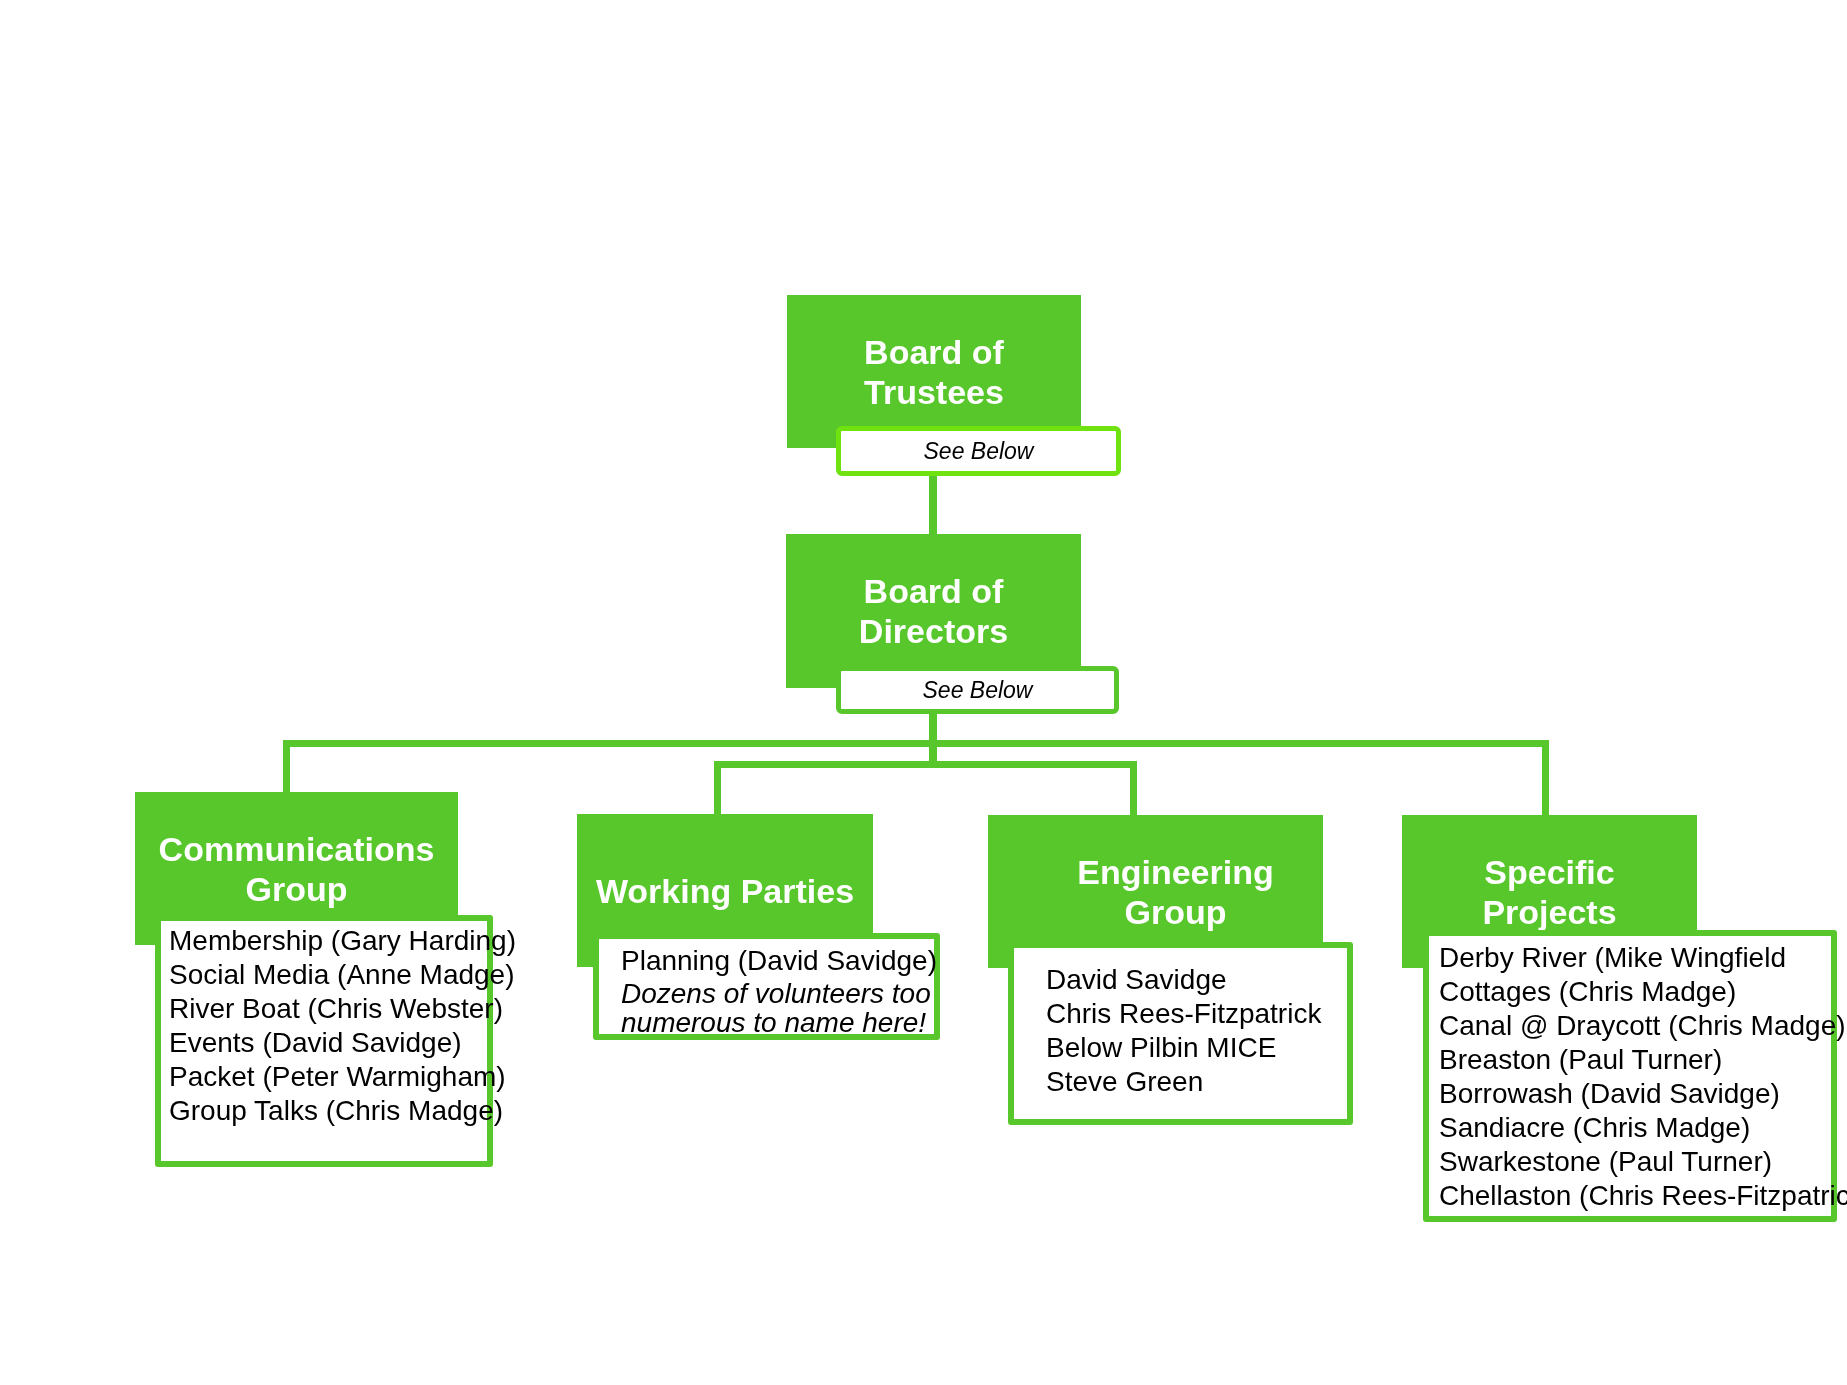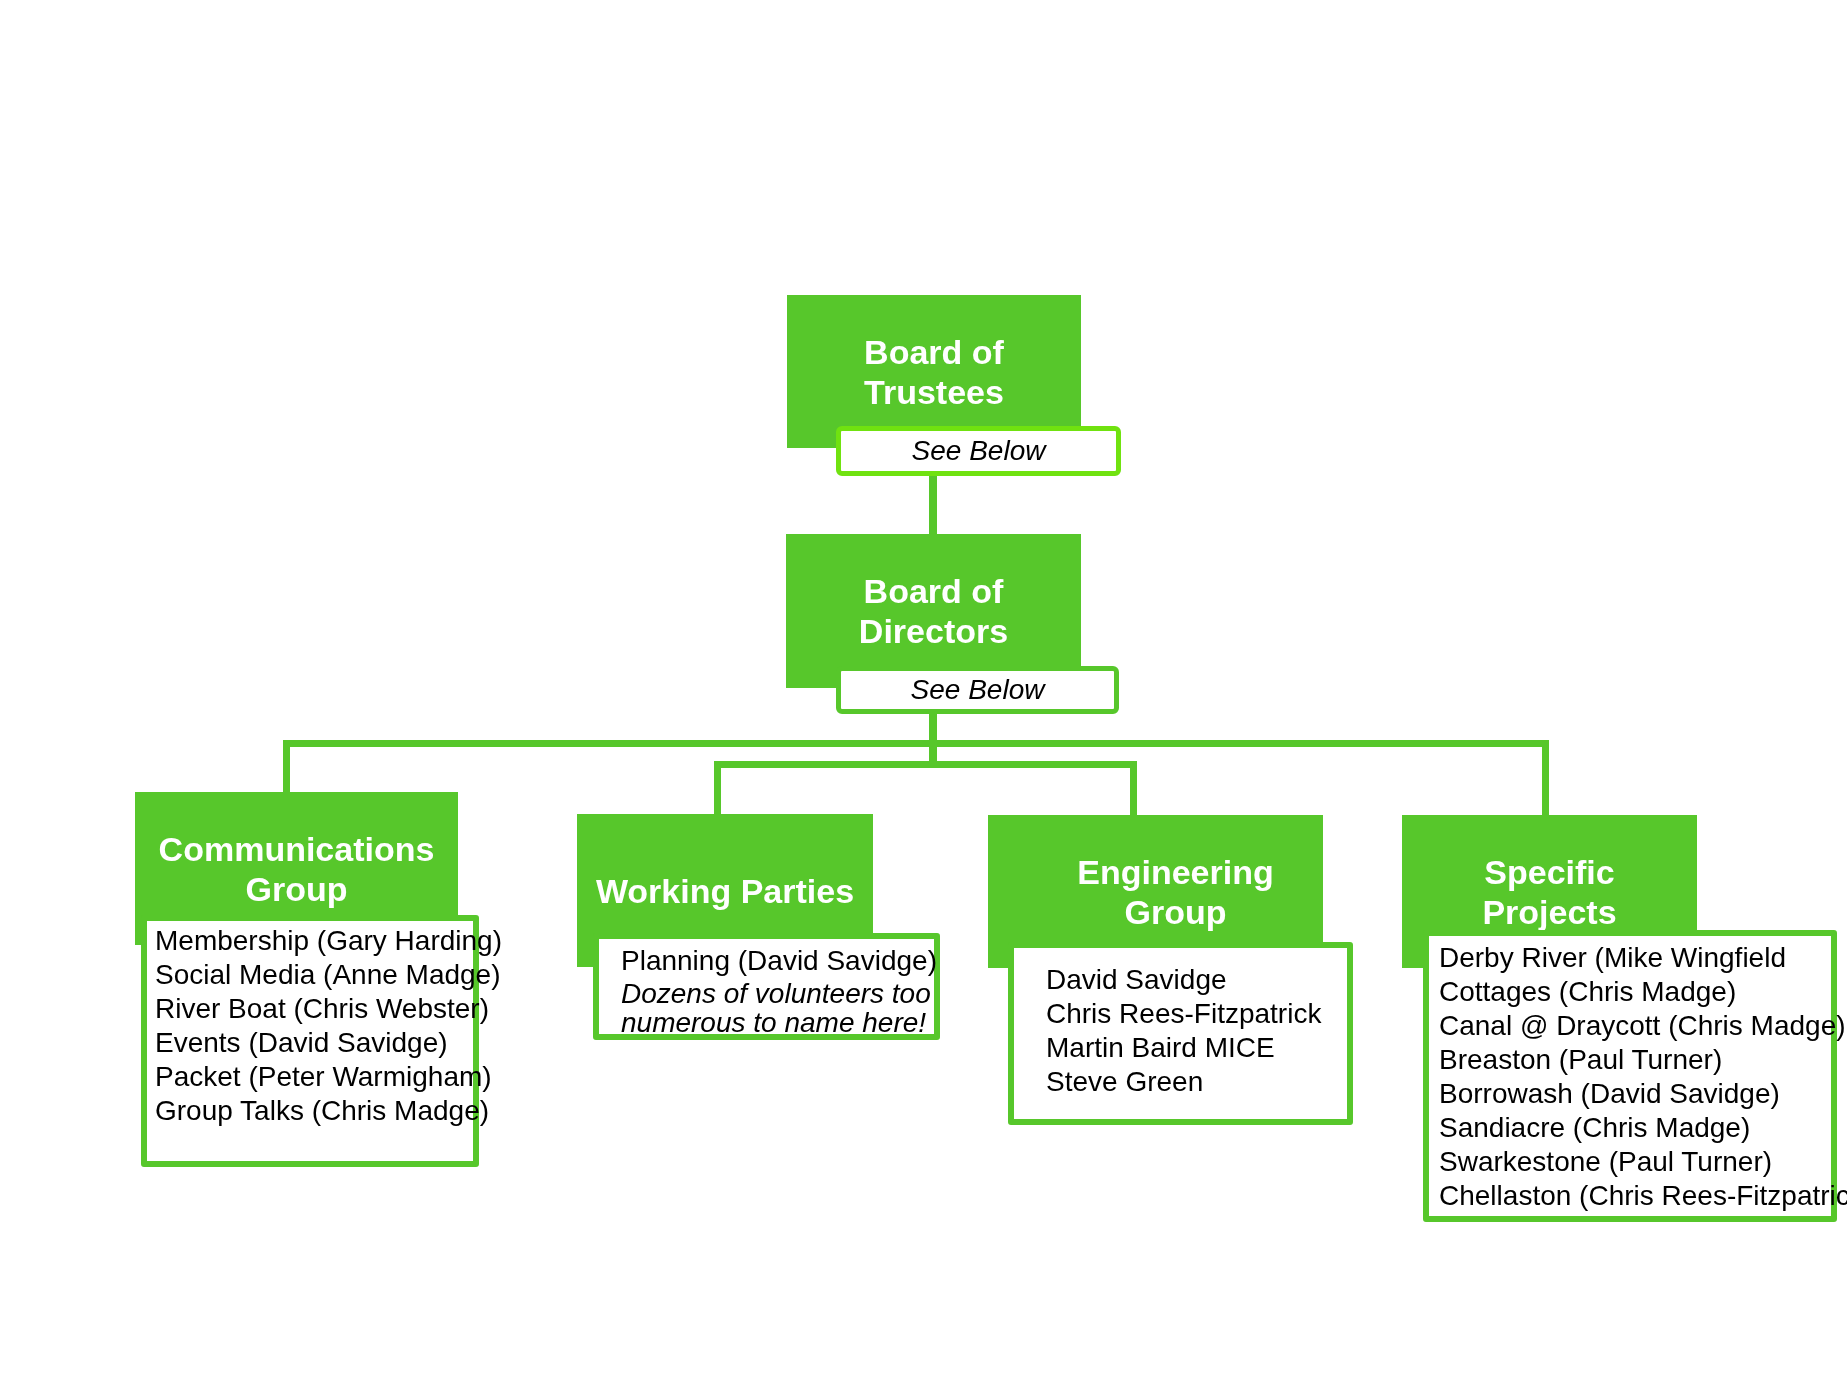--- a/index.html
+++ b/index.html
@@ -20,21 +20,21 @@
     text-align:center;
     font-weight:700;font-size:34px;line-height:40px;
     white-space:nowrap;
     z-index:2;
   }
   .seebelow{
     position:absolute;
     background:#ffffff;
     box-sizing:border-box;
     display:flex;align-items:center;justify-content:center;
-    font-style:italic;font-size:28px;color:#000;
+    font-style:italic;font-size:23px;color:#000;
     border:5px solid var(--green,#57C72B);
     border-radius:6px;
     z-index:3;
   }
   .seebelow.bright{border-color:var(--hgreen,#70E210);}
   .wlist{
     position:absolute;
     background:#ffffff;
     box-sizing:border-box;
     border:6px solid var(--green,#57C72B);
@@ -73,21 +73,21 @@
     <div>Directors</div>
   </div>
   <div class="seebelow" style="left:836px;top:666px;width:283px;height:48px;">
     <span>See Below</span>
   </div>
 
   <div class="gbox" style="left:135px;top:792px;width:323px;height:153px;">
     <div>Communications</div>
     <div>Group</div>
   </div>
-  <div class="wlist" style="left:141px;top:915px;width:338px;height:252px;padding:3px 0 0 8px;">
+  <div class="wlist" style="left:155px;top:915px;width:338px;height:252px;padding:3px 0 0 8px;">
     <div class="row">Membership (Gary Harding)</div>
     <div class="row">Social Media (Anne Madge)</div>
     <div class="row">River Boat (Chris Webster)</div>
     <div class="row">Events (David Savidge)</div>
     <div class="row">Packet (Peter Warmigham)</div>
     <div class="row">Group Talks (Chris Madge)</div>
   </div>
 
   <div class="gbox" style="left:577px;top:814px;width:296px;height:153px;">
     <div>Working Parties</div>
@@ -97,21 +97,21 @@
     <div class="note">Dozens of volunteers too numerous to name here!</div>
   </div>
 
   <div class="gbox" style="left:988px;top:815px;width:295px;height:153px;padding-left:40px;">
     <div>Engineering</div>
     <div>Group</div>
   </div>
   <div class="wlist" style="left:1008px;top:942px;width:345px;height:183px;padding:15px 0 0 32px;">
     <div class="row">David Savidge</div>
     <div class="row">Chris Rees-Fitzpatrick</div>
-    <div class="row">Martin Baird MICE</div>
+    <div class="row">Below Pilbin MICE</div>
     <div class="row">Steve Green</div>
   </div>
 
   <div class="gbox" style="left:1402px;top:815px;width:295px;height:153px;">
     <div>Specific</div>
     <div>Projects</div>
   </div>
   <div class="wlist" style="left:1423px;top:930px;width:414px;height:292px;padding:5px 0 0 10px;">
     <div class="row">Derby River (Mike Wingfield</div>
     <div class="row">Cottages (Chris Madge)</div>

